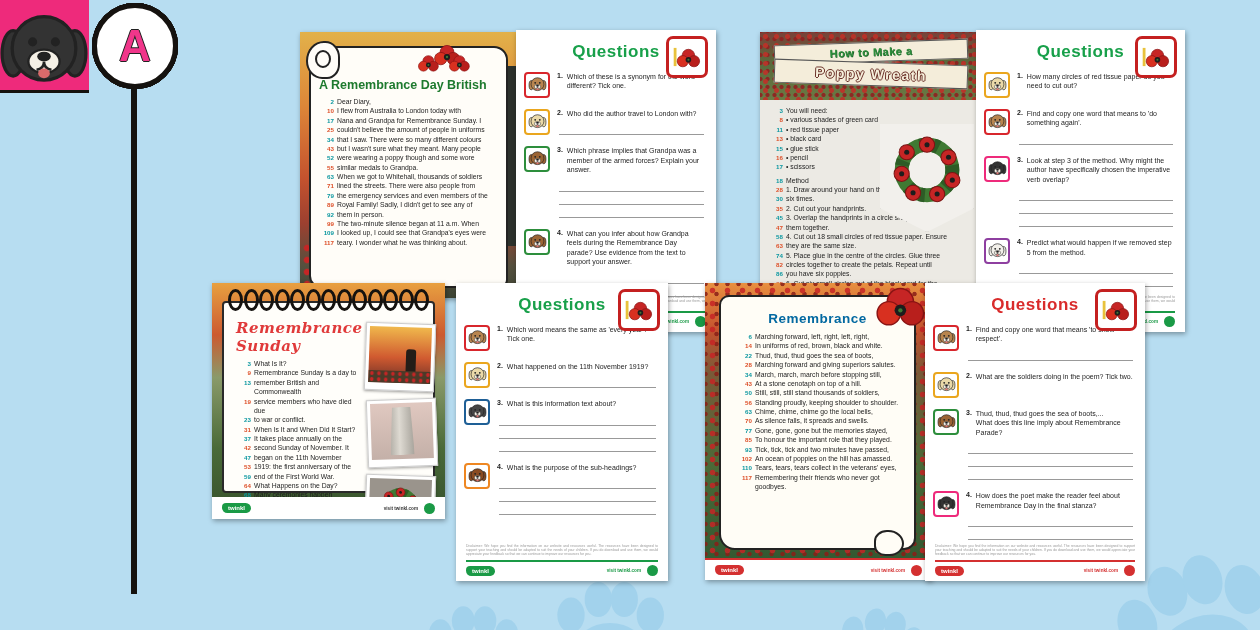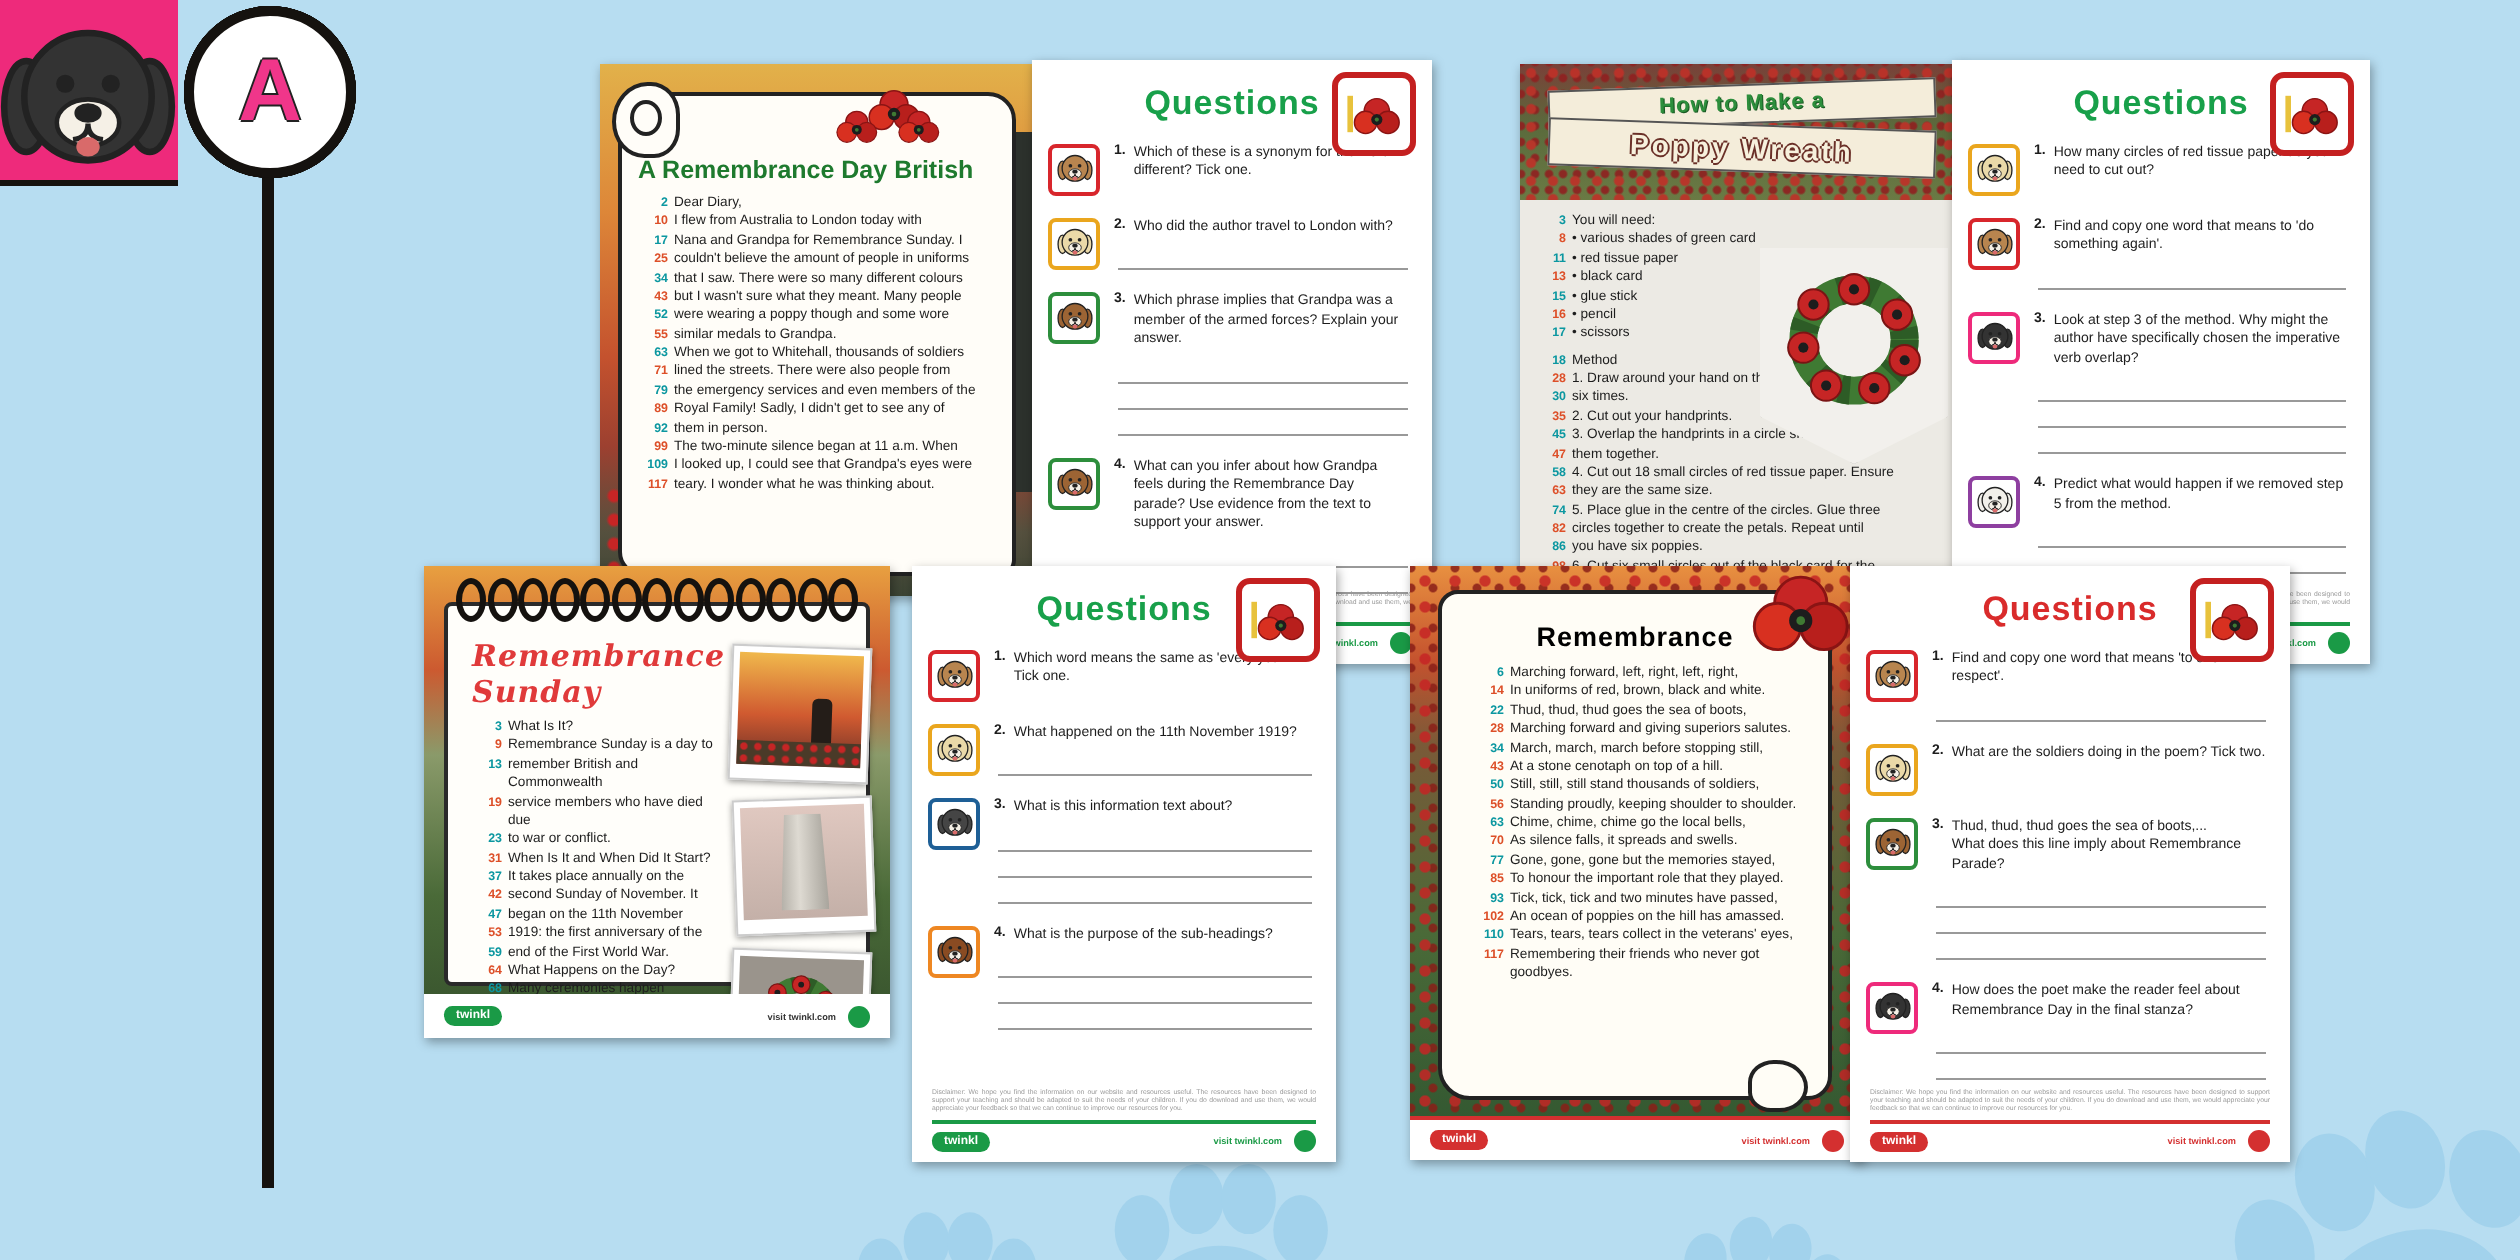--- a/index.html
+++ b/index.html
@@ -94,21 +94,21 @@
   
   #w4t{background:linear-gradient(180deg,#e89040 0%,#c4522e 16%,#7a5a38 30%,#4a6a38 62%,#2f5530 100%);}
   #w4t .field-dots{position:absolute;inset:0;
      background-image:radial-gradient(circle,#c62525 2.4px,transparent 3.2px),
                       radial-gradient(circle,#8a1f18 1.8px,transparent 2.6px);
      background-size:15px 13px,11px 10px;background-position:0 40px,6px 46px;opacity:.85;}
   #w4t .parch{position:absolute;left:14px;right:16px;top:12px;bottom:30px;background:#fffdf6;
      border:2px solid #222;border-radius:10px 16px 12px 16px;padding:6px 6px;}
   #w4t .parch:after{content:"";position:absolute;right:10px;bottom:-8px;width:26px;height:22px;
      background:#fffdf6;border:2px solid #222;border-radius:45% 55% 50% 40%;}
-  #w4t h2{margin:8px 0 6px;text-align:center;font-size:13.5px;color:#000000;letter-spacing:.5px;}
+  #w4t h2{margin:8px 0 6px;text-align:center;font-size:13.5px;color:#0369a1;letter-spacing:.5px;}
   #w4t .bigpoppy{position:absolute;top:-4px;right:-6px;z-index:3;}
   
   .tfoot{position:absolute;left:0;right:0;bottom:0;height:22px;background:#fff;display:flex;
      align-items:center;padding:0 10px;box-sizing:border-box;gap:6px;}
   .tfoot .spacer{flex:1;}
   .tlogo{color:#fff;font-size:6px;font-weight:bold;padding:2px 6px;border-radius:7px 9px 8px 9px;}
   .visit{font-size:4.6px;font-weight:bold;}
   .badge{width:11px;height:11px;border-radius:50%;position:relative;}
   .badge:after{content:"";position:absolute;left:2px;top:9px;border:2.5px solid transparent;border-top-width:4px;}
   .theme-green .tlogo,.theme-green .badge{background:#1a9a46;}

